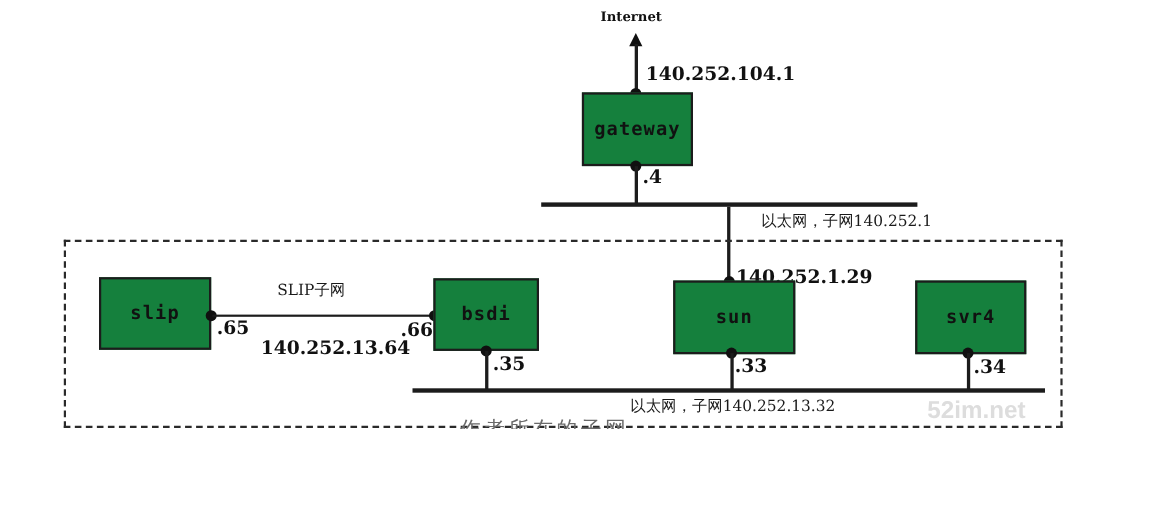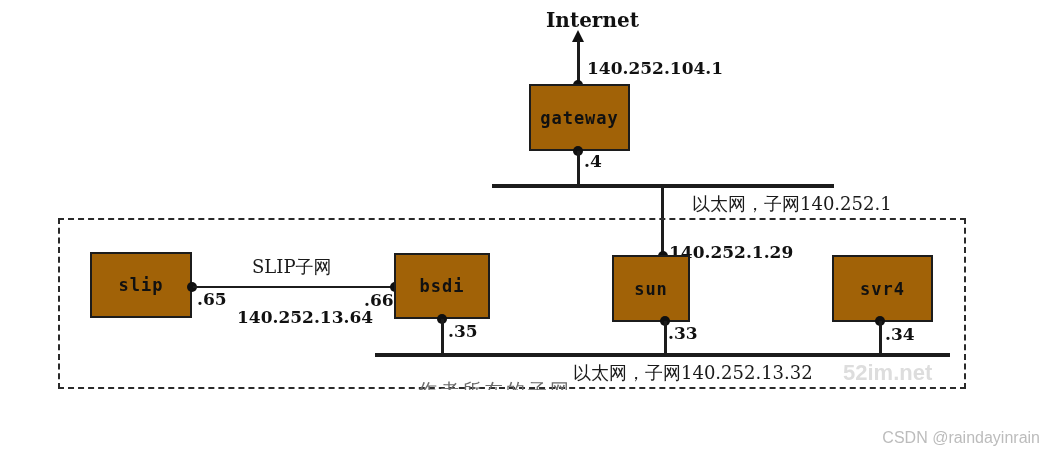--- a/index.html
+++ b/index.html
@@ -1,31 +1,31 @@
 <!DOCTYPE html>
 <html><head>
 <meta charset="utf-8">
 <style>
   html,body { margin:0; padding:0; background:#ffffff; }
   .canvas {
     position:relative; width:1056px; height:459px; background:#ffffff;
     font-family:"DejaVu Serif", serif; color:#1c1c1c; overflow:hidden;
   }
   .box {
-    position:absolute; border:2px solid #1c1c1c; background:#a16207;
+    position:absolute; border:2px solid #1c1c1c; background:#15803d;
     display:flex; align-items:center; justify-content:center;
     font-family:"DejaVu Sans Mono", monospace; font-weight:bold;
     font-size:17px; letter-spacing:1px; color:#111;
     box-sizing:border-box;
   }
   .hline { position:absolute; background:#1c1c1c; }
   .vline { position:absolute; background:#1c1c1c; }
   .dot { position:absolute; width:10px; height:10px; border-radius:50%; background:#101010; }
   .lbl { position:absolute; font-size:17px; font-weight:bold; white-space:nowrap; color:#111; }
-  .lbl-cn { position:absolute; font-size:18px; font-weight:400; white-space:nowrap; color:#1a1a1a; }
+  .lbl-cn { position:absolute; font-size:14px; font-weight:400; white-space:nowrap; color:#1a1a1a; }
   .dashed-box {
     position:absolute; border:2px dashed #2a2a2a; background:transparent; box-sizing:border-box;
   }
   .arrow-up {
     position:absolute; width:0; height:0;
     border-left:6px solid transparent; border-right:6px solid transparent;
     border-bottom:12px solid #101010;
   }
   .caption {
     position:absolute; font-family:"Liberation Sans", sans-serif;
@@ -42,21 +42,21 @@
   .clipped-fragment {
     position:absolute; height:10px; overflow:hidden; color:#6a6a6a;
     font-size:19px; line-height:21px; letter-spacing:3px; white-space:nowrap;
   }
 </style>
 </head>
 <body>
 
 <div class="canvas">
 
-  <div class="lbl" style="left:546px; top:8px; font-size:20px;">Internet</div>
+  <div class="lbl" style="left:546px; top:8px; font-size:12px;">Internet</div>
   <div class="arrow-up" style="left:572px; top:30px;"></div>
   <div class="vline" style="left:577px; top:40px; width:2.5px; height:46px;"></div>
   <div class="lbl" style="left:587px; top:58px;text-align:right;">140.252.104.1</div>
 
   <div class="dot" style="left:573px; top:80px;"></div>
   <div class="box" style="left:529px; top:84px; width:101px; height:67px;">
     <span>gateway</span>
   </div>
   <div class="dot" style="left:573px; top:146px;"></div>
   <div class="lbl" style="left:584px; top:151px;">.4</div>
@@ -82,21 +82,21 @@
 
   <div class="dot" style="left:390px; top:282px;"></div>
   <div class="box" style="left:394px; top:253px; width:96px; height:66px;">
     <span>bsdi</span>
   </div>
   <div class="dot" style="left:437px; top:314px;"></div>
   <div class="lbl" style="left:448px; top:321px;">.35</div>
   <div class="vline" style="left:441px; top:319px; width:2.5px; height:36px;"></div>
 
   <div class="dot" style="left:658px; top:251px;"></div>
-  <div class="box" style="left:612px; top:255px; width:78px; height:67px;">
+  <div class="box" style="left:612px; top:255px; width:111px; height:67px;">
     <span>sun</span>
   </div>
   <div class="dot" style="left:660px; top:316px;"></div>
   <div class="lbl" style="left:668px; top:323px;">.33</div>
   <div class="vline" style="left:664px; top:321px; width:2.5px; height:34px;"></div>
 
   <div class="box" style="left:832px; top:255px; width:101px; height:67px;">
     <span>svr4</span>
   </div>
   <div class="dot" style="left:875px; top:316px;"></div>
@@ -104,15 +104,14 @@
   <div class="vline" style="left:879px; top:321px; width:2.5px; height:34px;"></div>
 
   <div class="hline" style="left:375px; top:353px; width:575px; height:4px;"></div>
   <div class="lbl-cn" style="left:573px; top:361px;">以太网，子网140.252.13.32</div>
 
   <div class="wm-site" style="left:843px; top:360px;">52im.net</div>
 
   <div class="clipped-fragment" style="left:418px; top:380px; width:150px;">作者所在的子网</div>
 
 
-  <div class="wm-csdn" style="right:16px; top:429px;">CSDN @raindayinrain</div>
 
 </div>
 
 </body></html>

